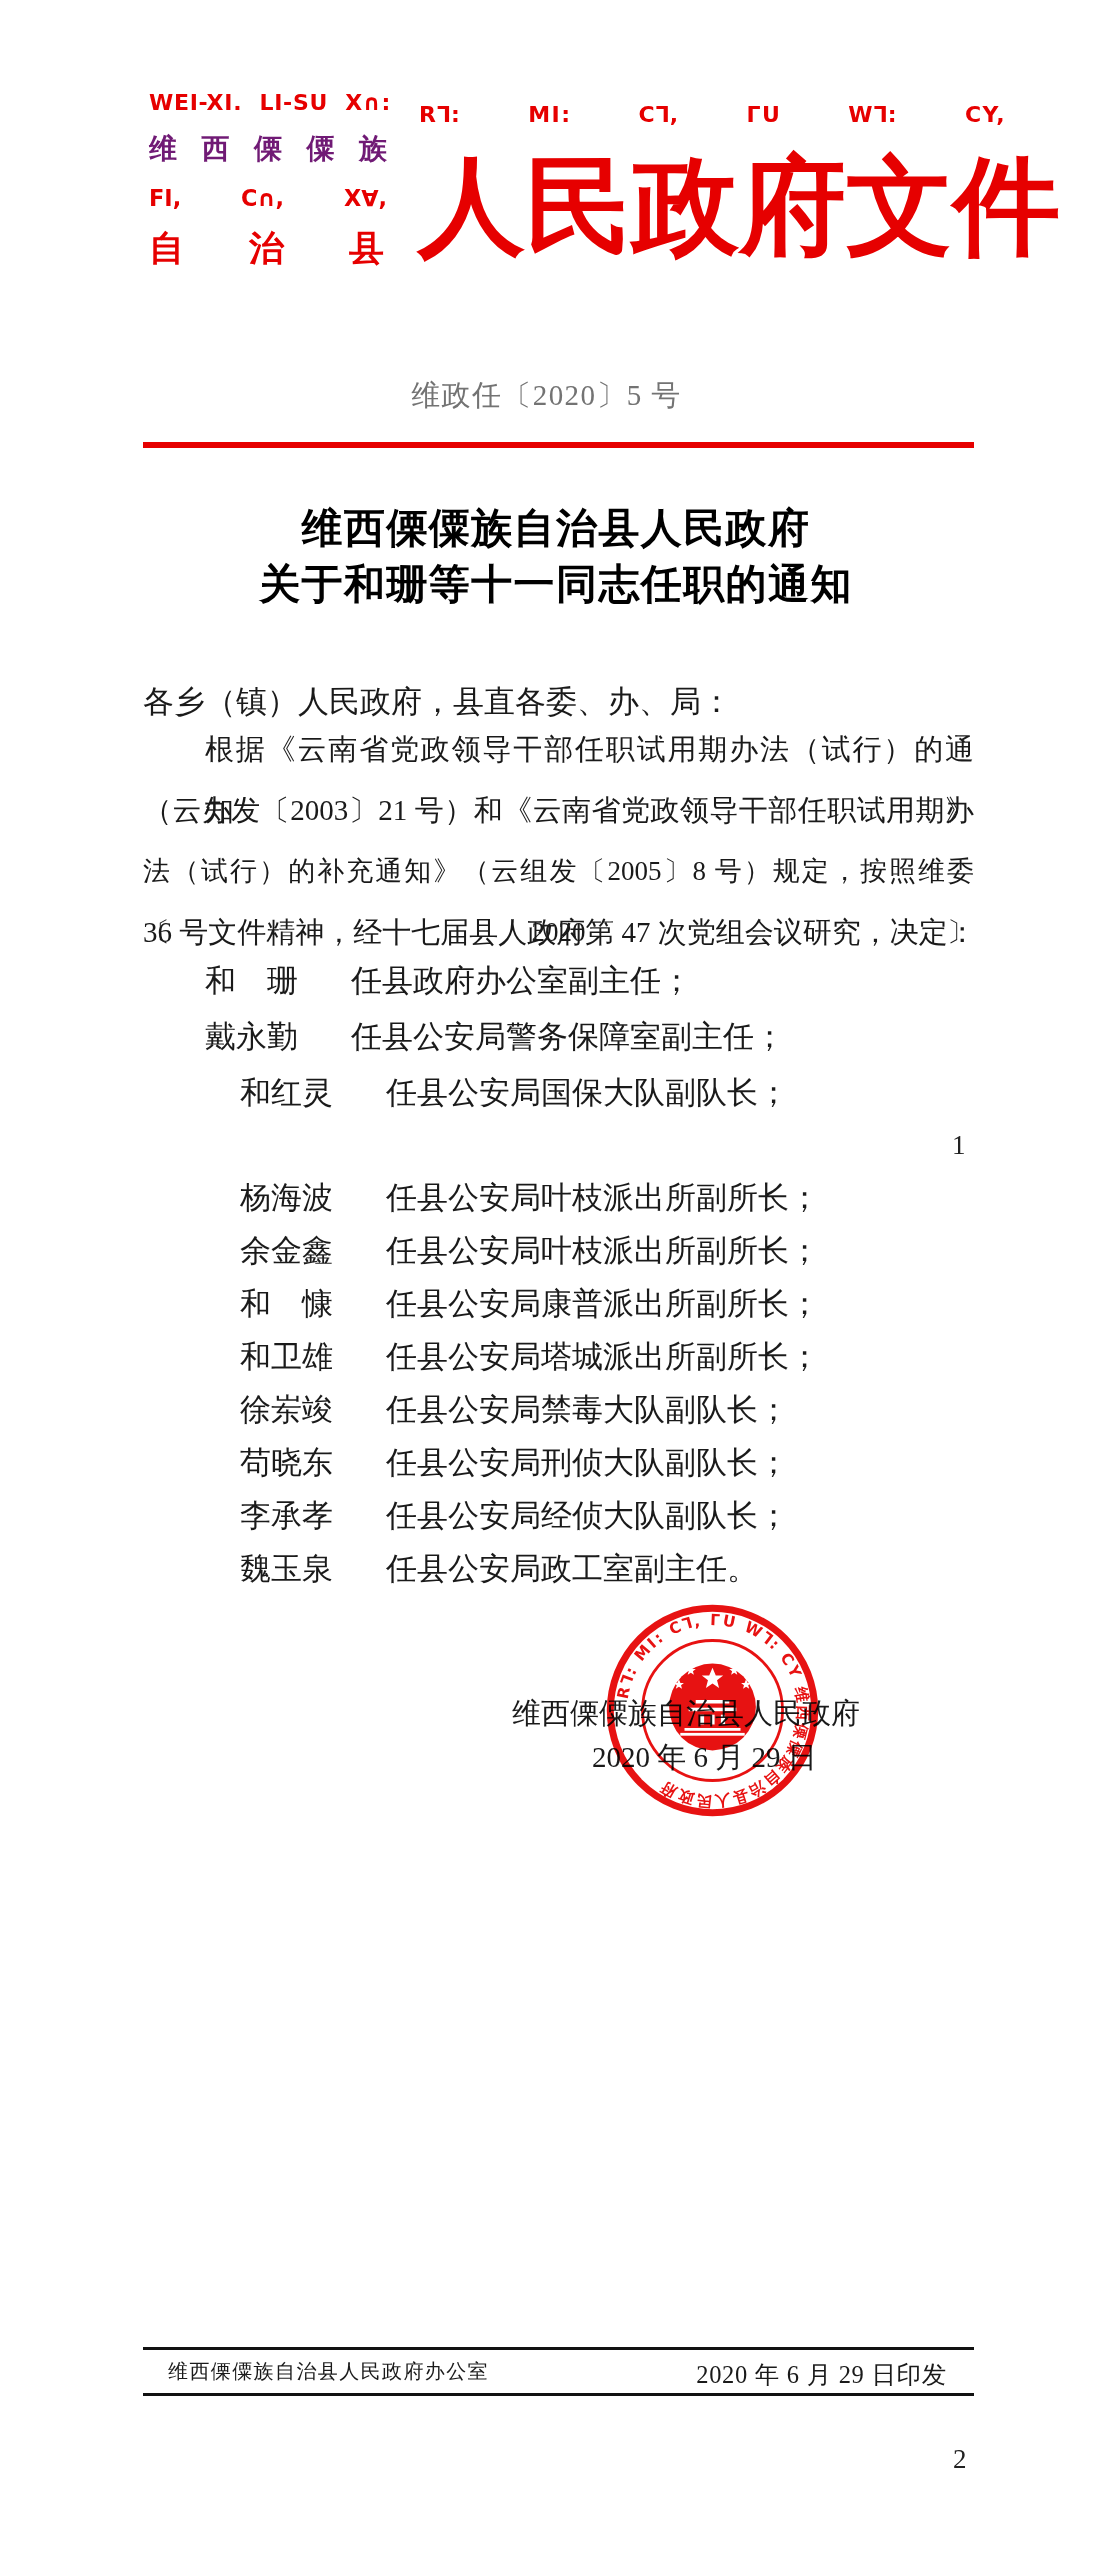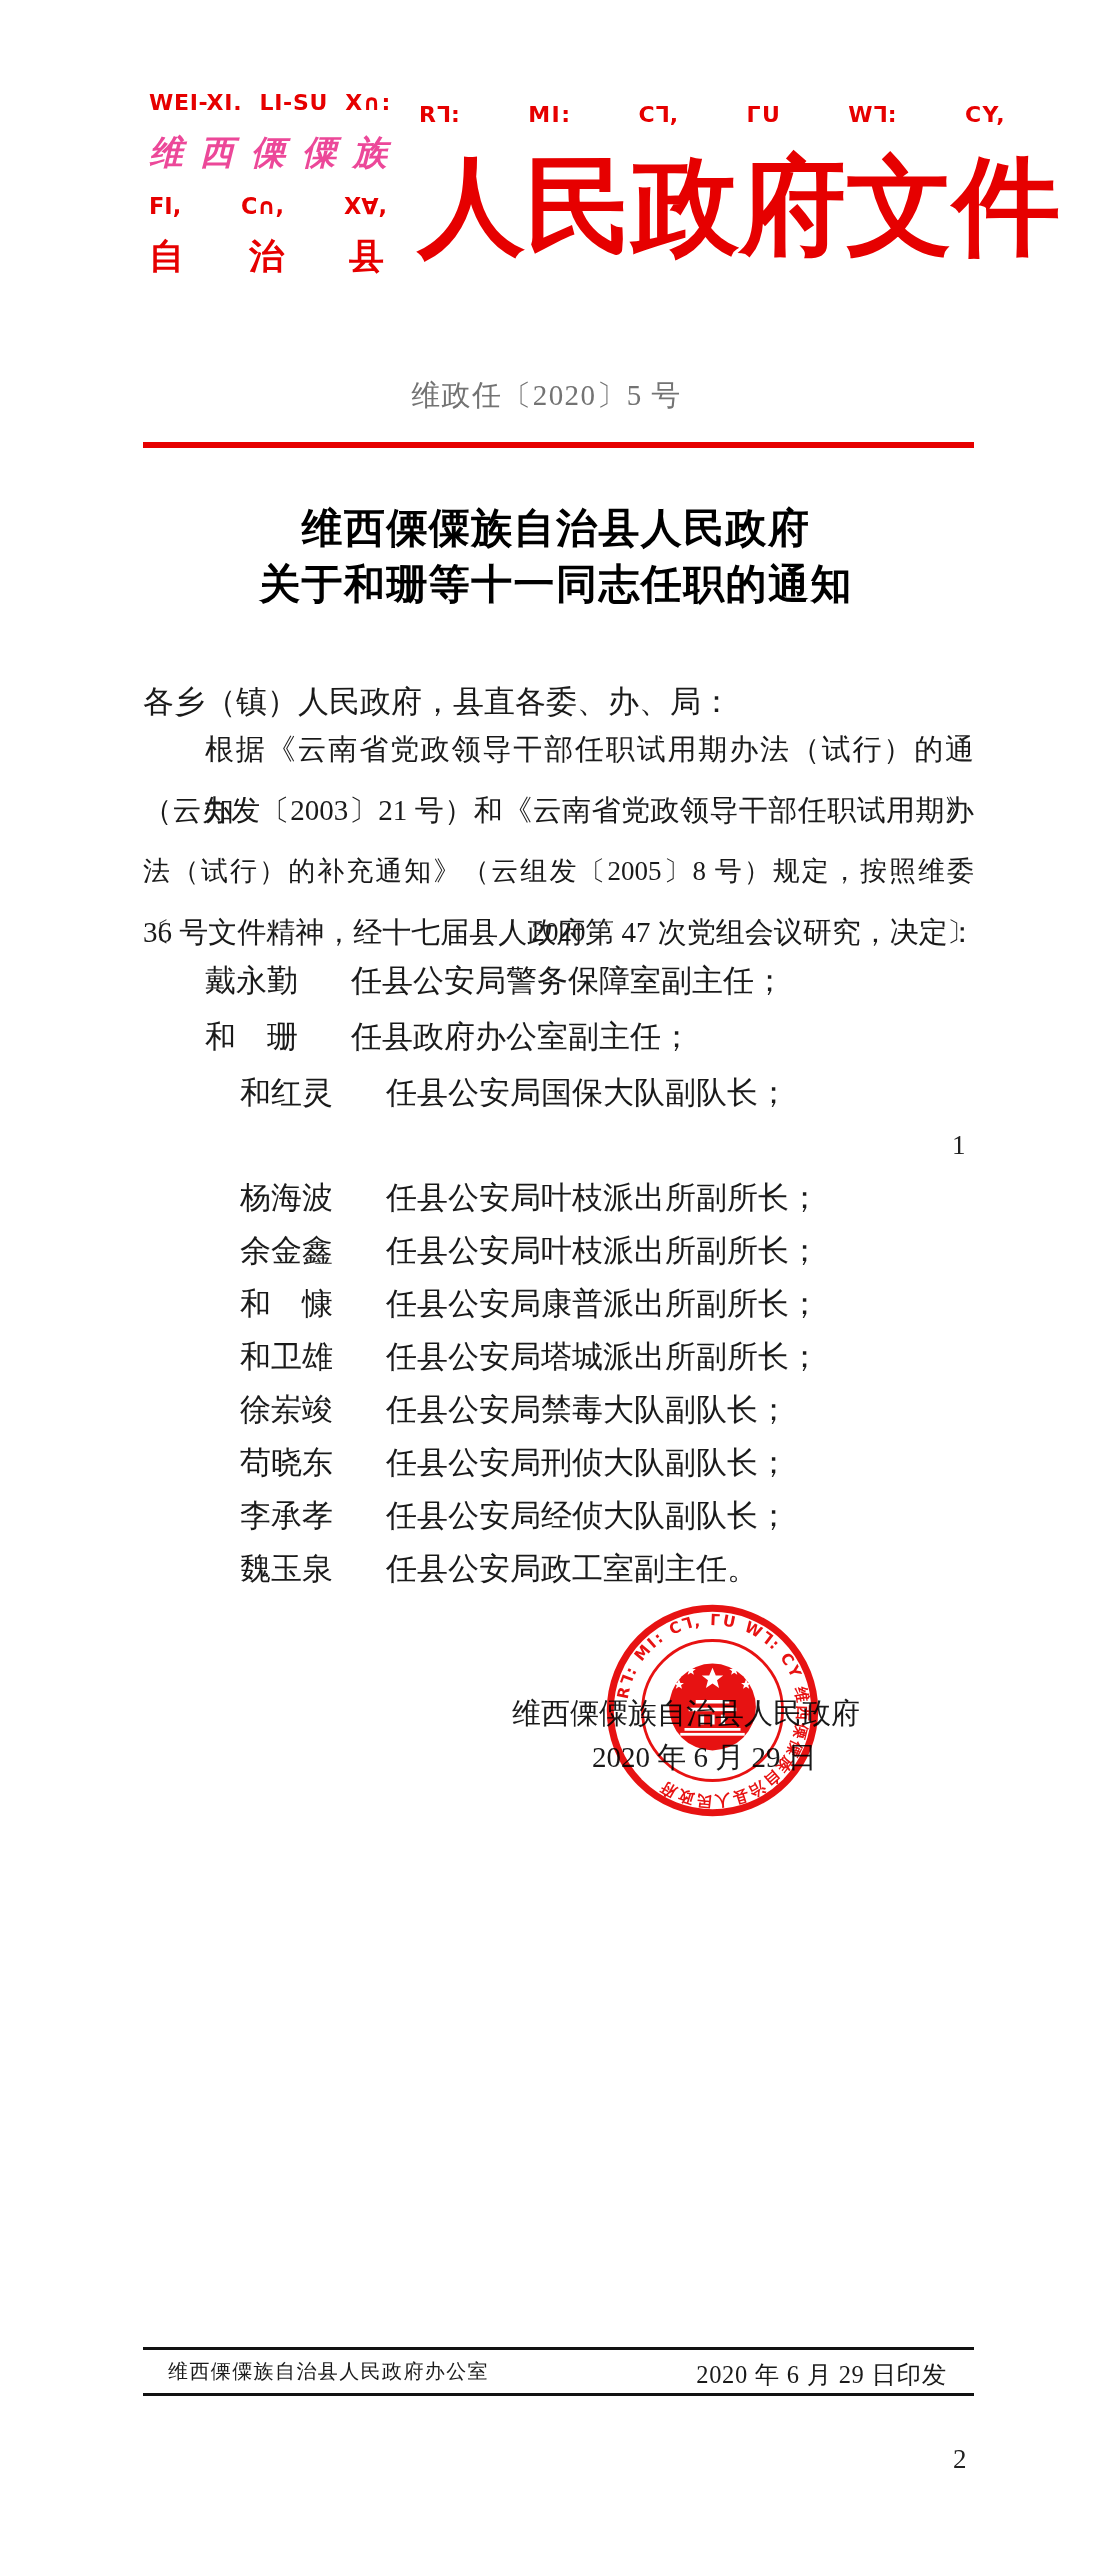--- a/index.html
+++ b/index.html
@@ -16,21 +16,21 @@
   
   .lh-left{left:149px;top:90px;width:242px;}
   .lisu{
     font-family:"DejaVu Sans","Liberation Sans",sans-serif;
     color:#e60000;font-weight:bold;
   }
   .spread{
     text-align:justify;text-align-last:justify;text-justify:inter-character;
   }
   .lh-lisu-top{font-size:22px;letter-spacing:0.7px;width:242px;}
-  .lh-cn-top{margin-top:15.4px;font-size:34px;color:#ec4899;width:238px;font-weight:bold;font-style:italic;}
+  .lh-cn-top{margin-top:15.4px;font-size:28px;color:#701a75;width:238px;font-weight:bold;}
   .lh-lisu-bottom{margin-top:17px;font-size:22.4px;width:238px;}
   .lh-cn-bottom{margin-top:14px;font-size:35px;color:#e60000;width:235px;font-weight:bold;}
   .lh-right-lisu{
     left:419px;top:102px;width:587px;
     font-size:22px;letter-spacing:1.4px;
   }
   .banner{
     left:418px;top:149px;width:590px;
     font-size:107px;line-height:1.1;
     font-weight:bold;color:#e60000;
@@ -111,26 +111,26 @@
 
   <div class="abs body-par" id="body-par">
       <div class="pline just">根据《云南省党政领导干部任职试用期办法（试行）的通知》</div>
       <div class="pline just">（云办发〔2003〕21 号）和《云南省党政领导干部任职试用期办</div>
       <div class="pline just">法（试行）的补充通知》（云组发〔2005〕8 号）规定，按照维委〔2020〕</div>
       <div class="pline">36 号文件精神，经十七届县人政府第 47 次党组会议研究，决定：</div>
     </div>
 
   <div class="abs rows" id="p1-rows">
       <div class="row">
+        <span class="name">和　珊</span>
+        <span class="pos">任县政府办公室副主任；</span>
+      </div>
+      <div class="row">
         <span class="name">戴永勤</span>
         <span class="pos">任县公安局警务保障室副主任；</span>
-      </div>
-      <div class="row">
-        <span class="name">和　珊</span>
-        <span class="pos">任县政府办公室副主任；</span>
       </div>
       <div class="row">
         <span class="name">和红灵</span>
         <span class="pos">任县公安局国保大队副队长；</span>
       </div>
     </div>
 
   <div class="abs pgnum pg1">1</div>
 
   <div class="abs rows" id="p2-rows">

